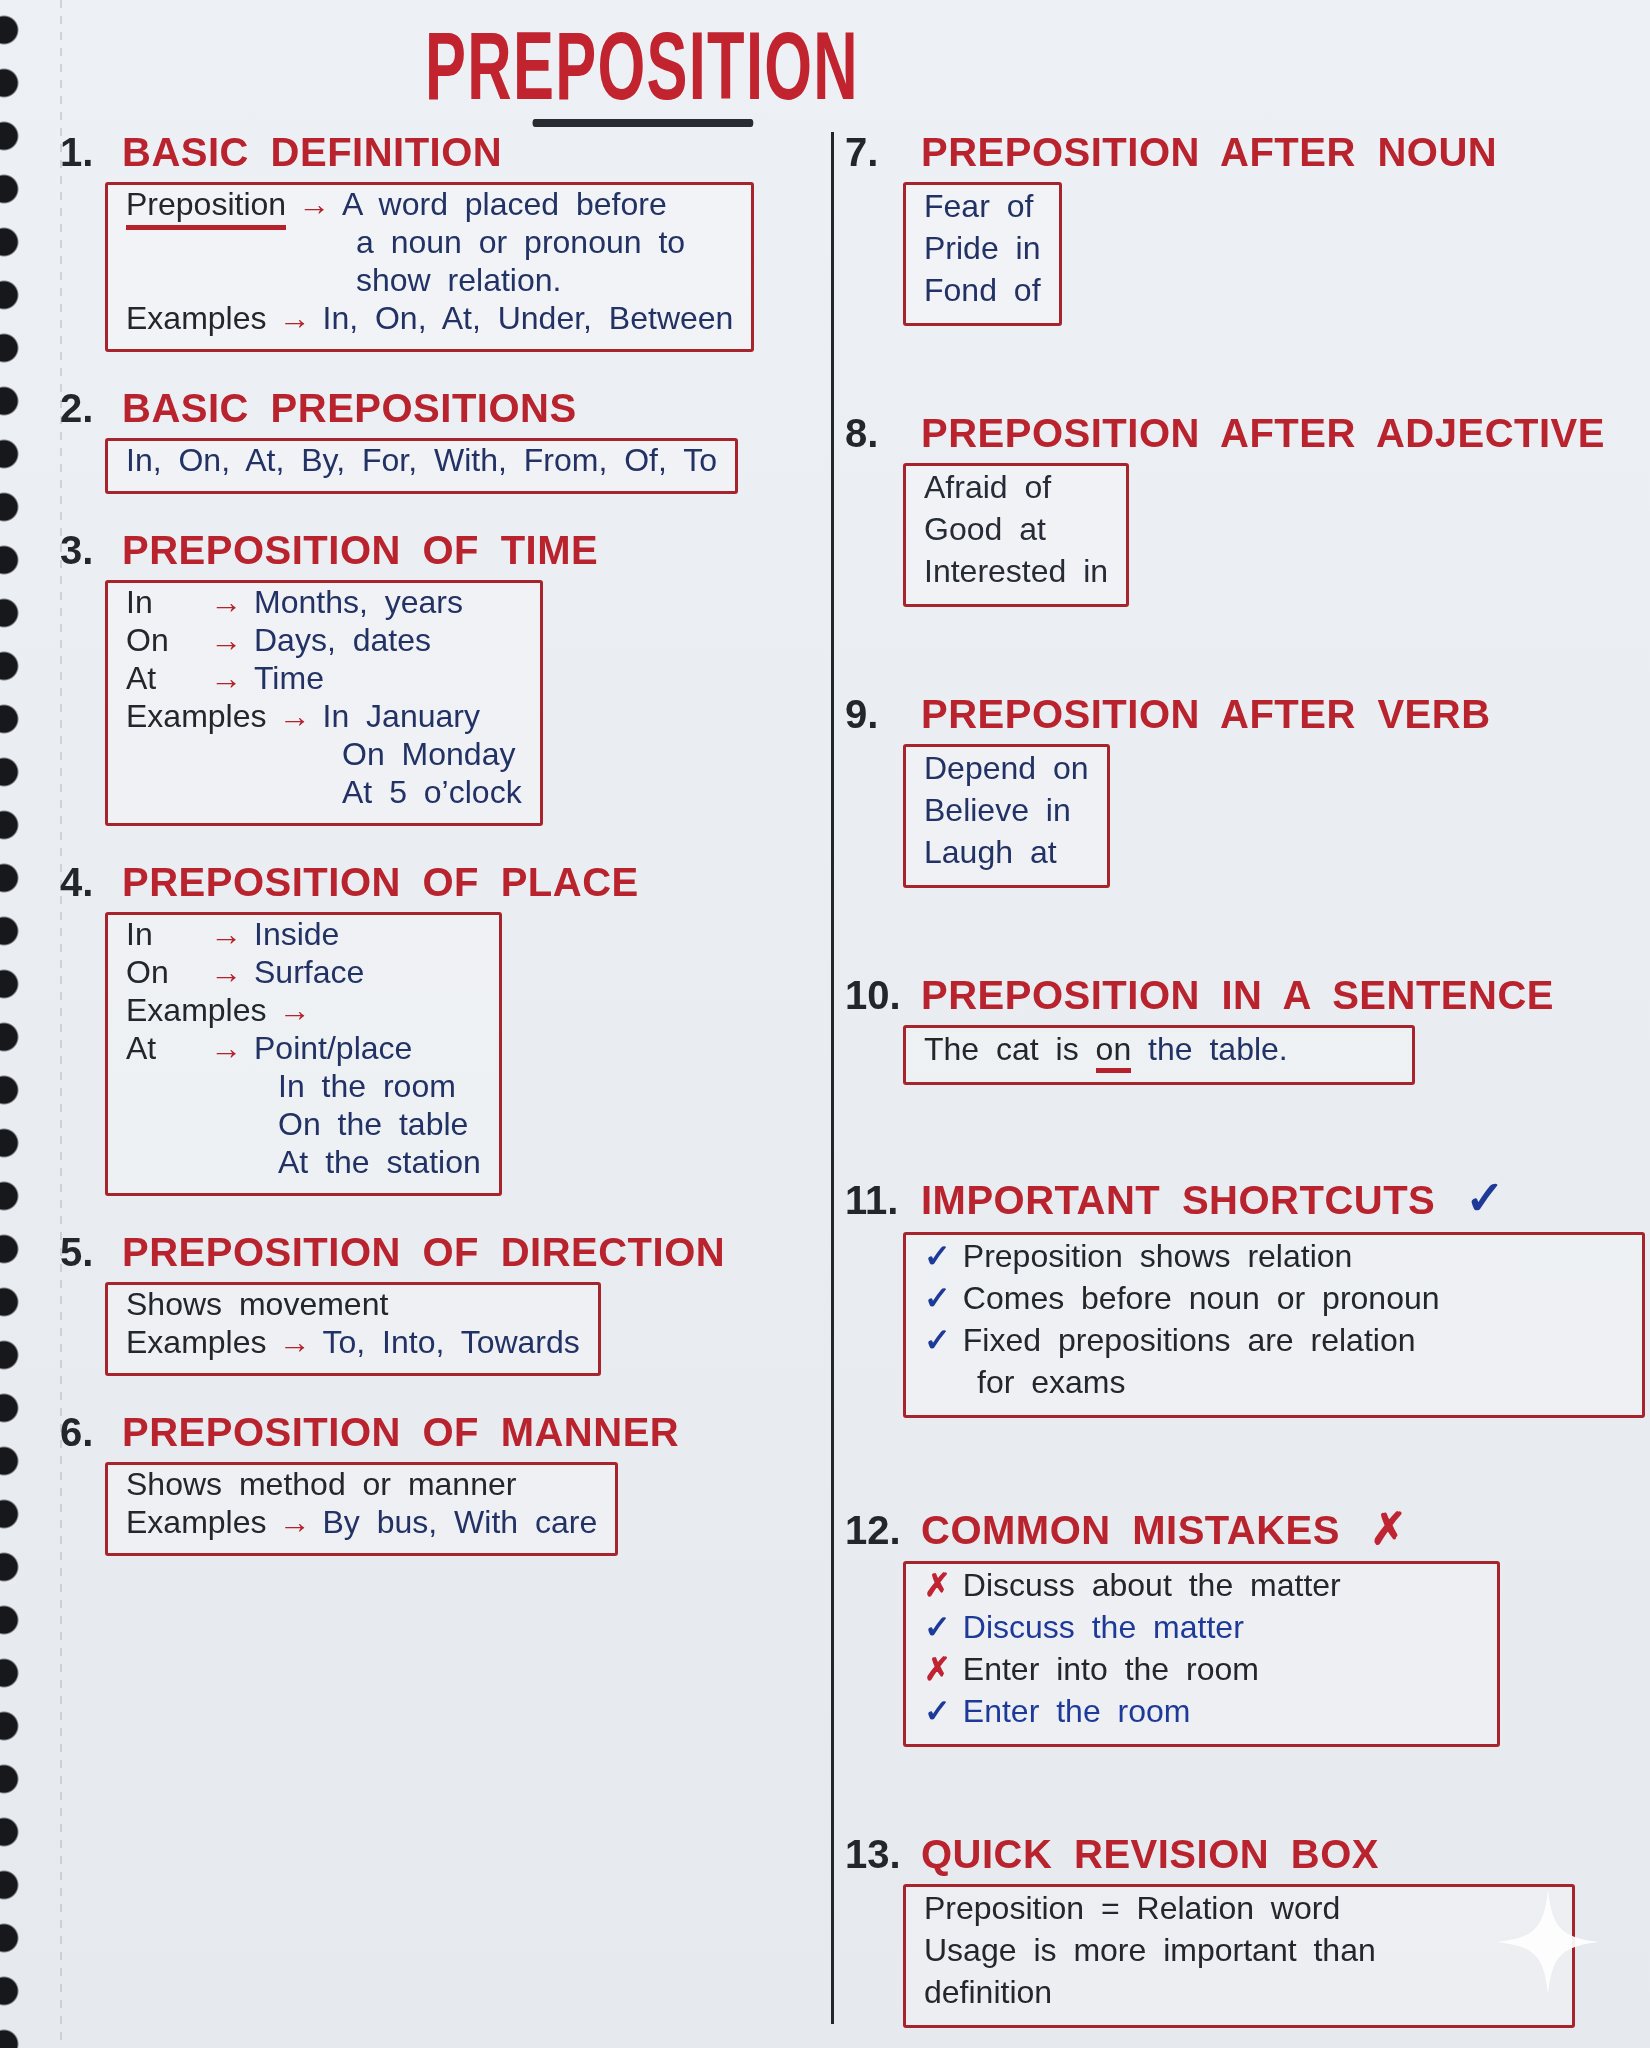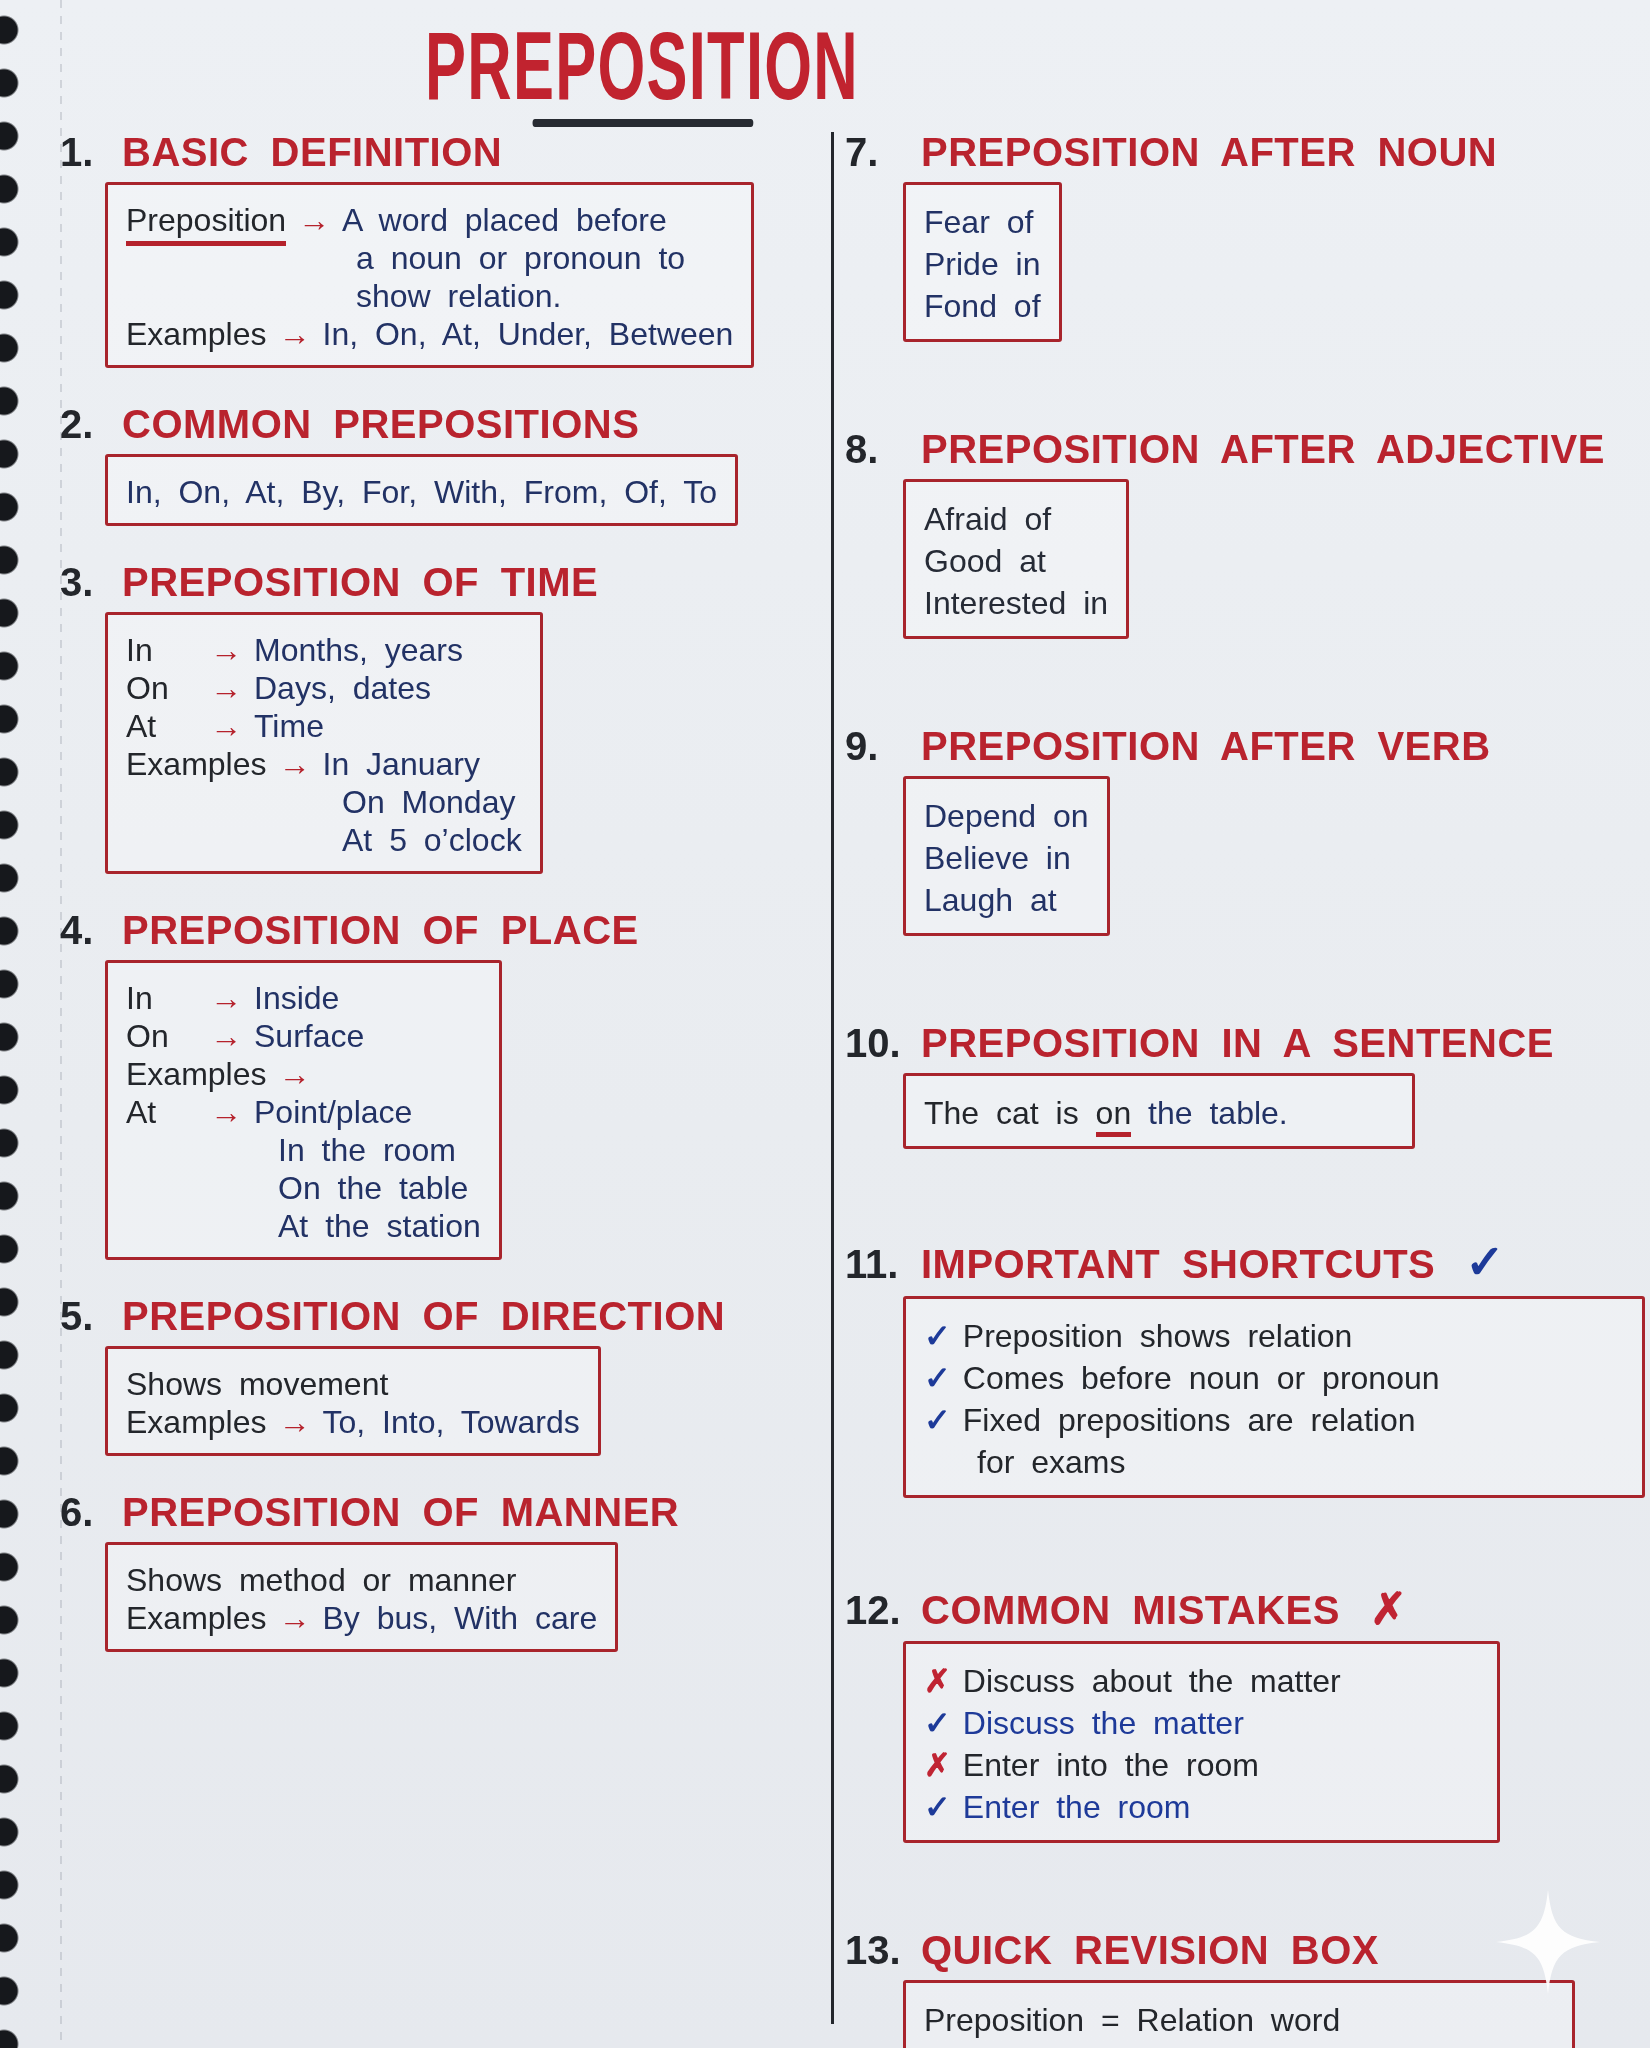--- a/index.html
+++ b/index.html
@@ -32,21 +32,21 @@
   .sec-head{display:flex;align-items:baseline;gap:14px;margin-bottom:7px;}
   .num{font-weight:bold;color:#23262b;font-size:40px;flex:0 0 48px;}
   .col-right .num{flex:0 0 62px;}
   .head{color:#b9232e;font-size:40px;font-weight:bold;word-spacing:10px;white-space:nowrap;letter-spacing:0.5px;}
   .head-icon{font-weight:bold;margin-left:16px;}
   .icon-check{color:#1d3a99;font-size:47px;}
   .icon-cross{color:#c02433;font-size:44px;}
   
   .box{
     border:3px solid #a8242c;border-radius:3px;background:rgba(255,255,255,.25);
-    padding:16px 18px 12px;width:fit-content;margin-left:45px;
+    padding:0 18px 12px;width:fit-content;margin-left:45px;
     font-size:32px;color:#23262b;word-spacing:8px;line-height:38px;white-space:nowrap;
   }
   .col-right .box{margin-left:58px;line-height:42px;}
   .blue{color:#223265;}
   .blue2{color:#1e3a99;}
   .black{color:#23262b;}
   .dark{color:#262b36;}
   .arrow{color:#b5222c;font-weight:bold;padding:0 12px;}
   .key{display:inline-block;min-width:72px;}
   .term{border-bottom:5px solid #b5222c;padding-bottom:3px;}
@@ -93,21 +93,21 @@
         <div class="line indent-def blue">show relation.</div>
         <div class="line">
           <span class="black">Examples</span><span class="arrow">→</span><span class="blue">In, On, At, Under, Between</span>
         </div>
       </div>
     </section>
 
     <section class="sec">
       <div class="sec-head">
         <span class="num">2.</span>
-        <span class="head">COMMON PREPOSITIONS</span>
+        <span class="head">BASIC PREPOSITIONS</span>
       </div>
       <div class="box w2">
         <div class="line blue">In, On, At, By, For, With, From, Of, To</div>
       </div>
     </section>
 
     <section class="sec">
       <div class="sec-head">
         <span class="num">3.</span>
         <span class="head">PREPOSITION OF TIME</span>

